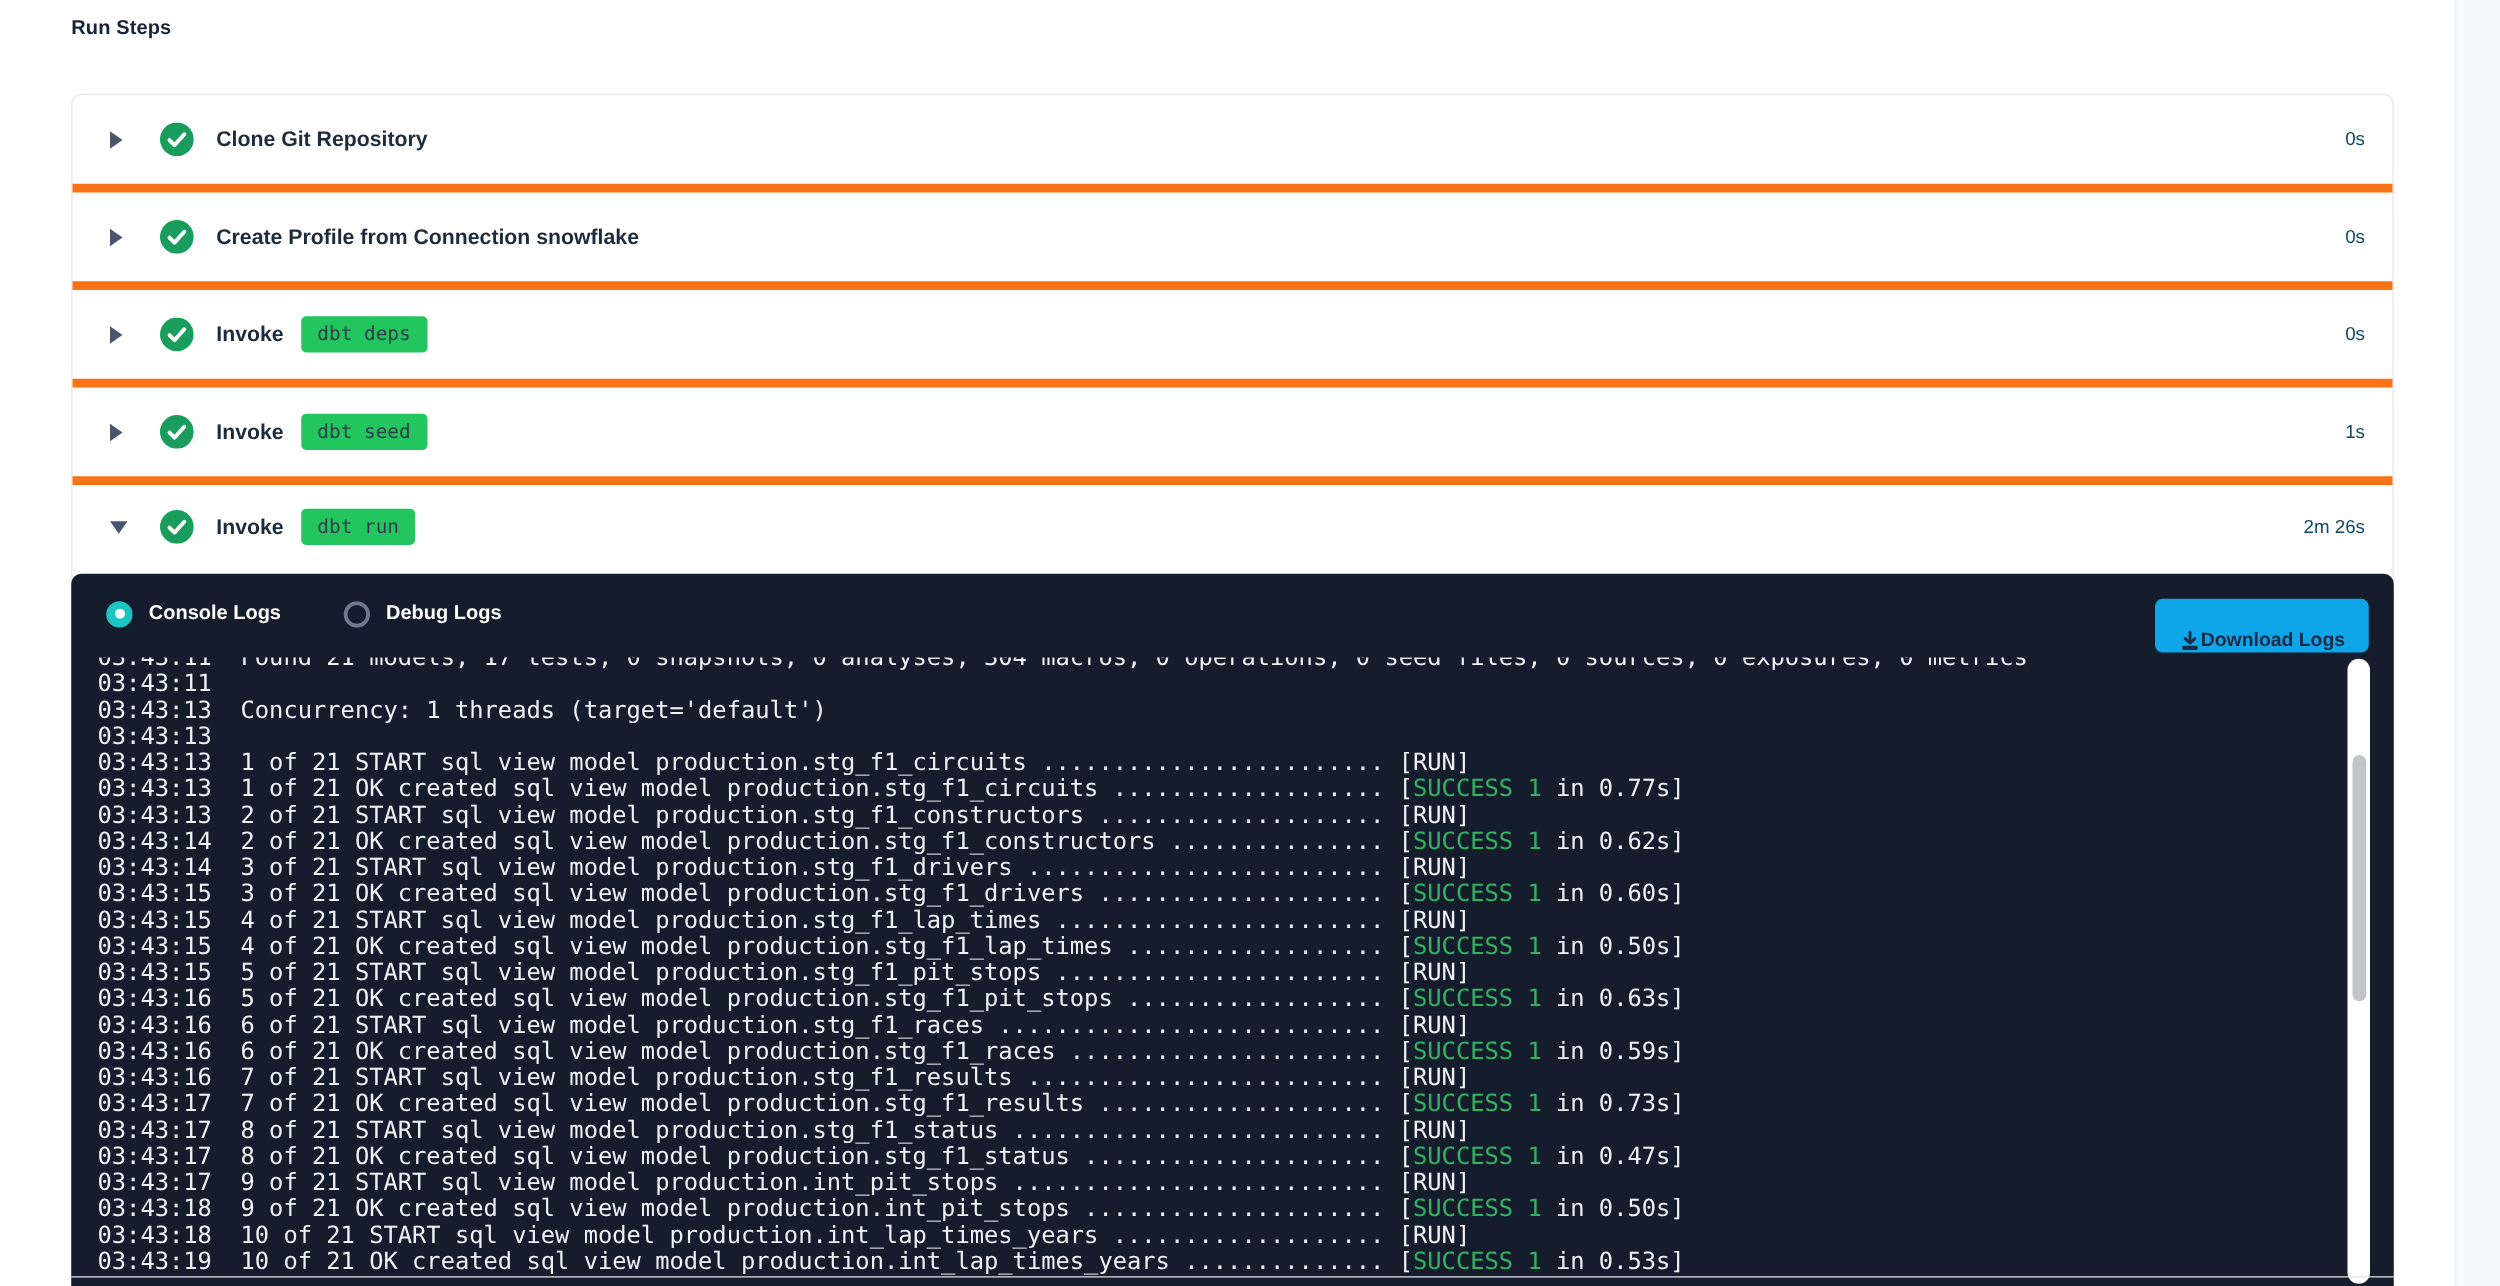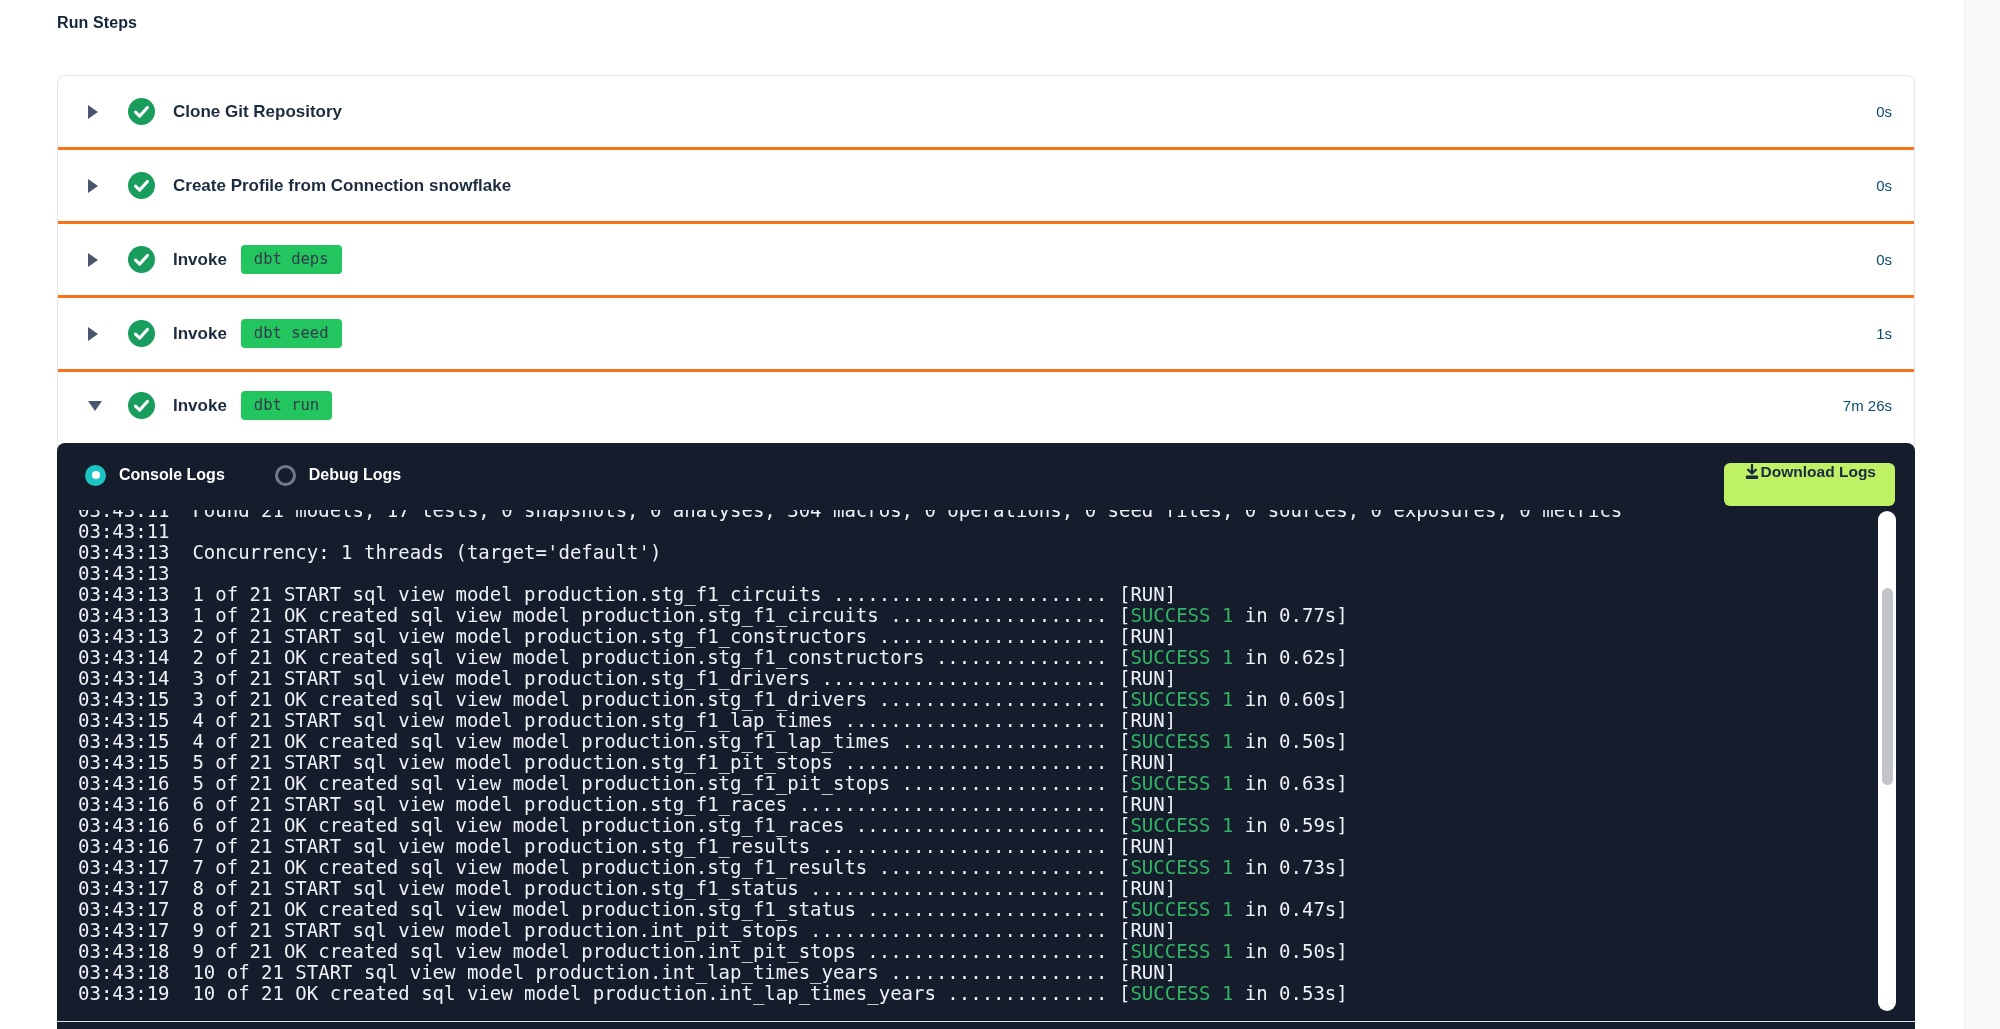--- a/index.html
+++ b/index.html
@@ -15,21 +15,21 @@
     position:absolute;left:57px;top:14px;
     font-size:16px;font-weight:700;color:#15243a;letter-spacing:.1px;
   }
   .card{
     position:absolute;left:57px;top:75px;width:1858px;
     background:#ffffff;border:1px solid #e3e6ea;border-radius:8px;
     box-sizing:border-box;
   }
   .step-row{
     height:71px;display:flex;align-items:center;
-    padding-left:30px;border-bottom:3px solid #f97316;cursor:pointer;
+    padding-left:30px;border-bottom:7px solid #f97316;cursor:pointer;
   }
   .step-row.expanded{border-bottom:none;height:67px;}
   .caret{width:16px;display:flex;justify-content:flex-start;}
   .tri-right{width:0;height:0;border-top:7px solid transparent;border-bottom:7px solid transparent;border-left:10px solid #49566e;}
   .tri-down{width:0;height:0;border-left:7px solid transparent;border-right:7px solid transparent;border-top:10px solid #49566e;}
   .check{margin-left:24px;display:flex;align-items:center;}
   .step-label{margin-left:18px;font-size:17px;font-weight:700;color:#1c2c3e;}
   .cmd-pill{
     margin-left:14px;background:#22c55e;border-radius:4px;padding:5px 13px 6px;
     font-family:"DejaVu Sans Mono", monospace;font-size:15.5px;color:#333c4a;
@@ -47,22 +47,22 @@
     width:21px;height:21px;border-radius:50%;box-sizing:border-box;
     display:flex;align-items:center;justify-content:center;flex:0 0 auto;
   }
   .radio.selected{background:#1cc4c4;}
   .radio.selected .radio-dot{width:8px;height:8px;border-radius:50%;background:#ffffff;}
   .radio.unselected{border:3px solid #6f7a8c;background:transparent;}
   .radio-label{margin-left:13px;font-size:16px;font-weight:700;color:#ffffff;}
   .radio-gap{width:50px;}
   .download-btn{
     position:absolute;right:20px;top:20px;height:43px;
-    background:#bef264;border:none;border-radius:6px;
-    display:flex;align-items:flex-start;gap:0;padding:0 19px;
+    background:#0ea5e9;border:none;border-radius:6px;
+    display:flex;align-items:flex-end;gap:0;padding:0 19px;
     font-family:"Liberation Sans", sans-serif;
     font-size:15.5px;font-weight:700;color:#1b2a42;cursor:pointer;
   }
   .log-area{
     position:absolute;left:0;right:0;top:67px;bottom:0;
     overflow:hidden;padding-left:21px;box-sizing:border-box;
   }
   .log-scroll{margin-top:-10px;}
   .log-line{
     white-space:pre;font-family:"DejaVu Sans Mono", monospace;
@@ -153,21 +153,21 @@
         <span class="tri-down"></span>
       </span>
     <span class="check">
       <svg width="27" height="27" viewBox="0 0 20 20">
           <circle cx="10" cy="10" r="10" fill="#189d5d"></circle>
           <path d="M5.6 10.4l3 3 5.8-6.4" stroke="#ffffff" stroke-width="2.3" fill="none" stroke-linecap="round" stroke-linejoin="round"></path>
         </svg>
     </span>
     <span class="step-label">Invoke</span>
     <span class="cmd-pill">dbt run</span>
-    <span class="step-duration">7m 26s</span>
+    <span class="step-duration">2m 26s</span>
   </div>
 
   <div class="console-panel">
     <div class="console-controls">
       <span class="radio-group">
         <span class="radio selected">
             <span class="radio-dot"></span>
           </span>
         <span class="radio-label">Console Logs</span>
       </span>

